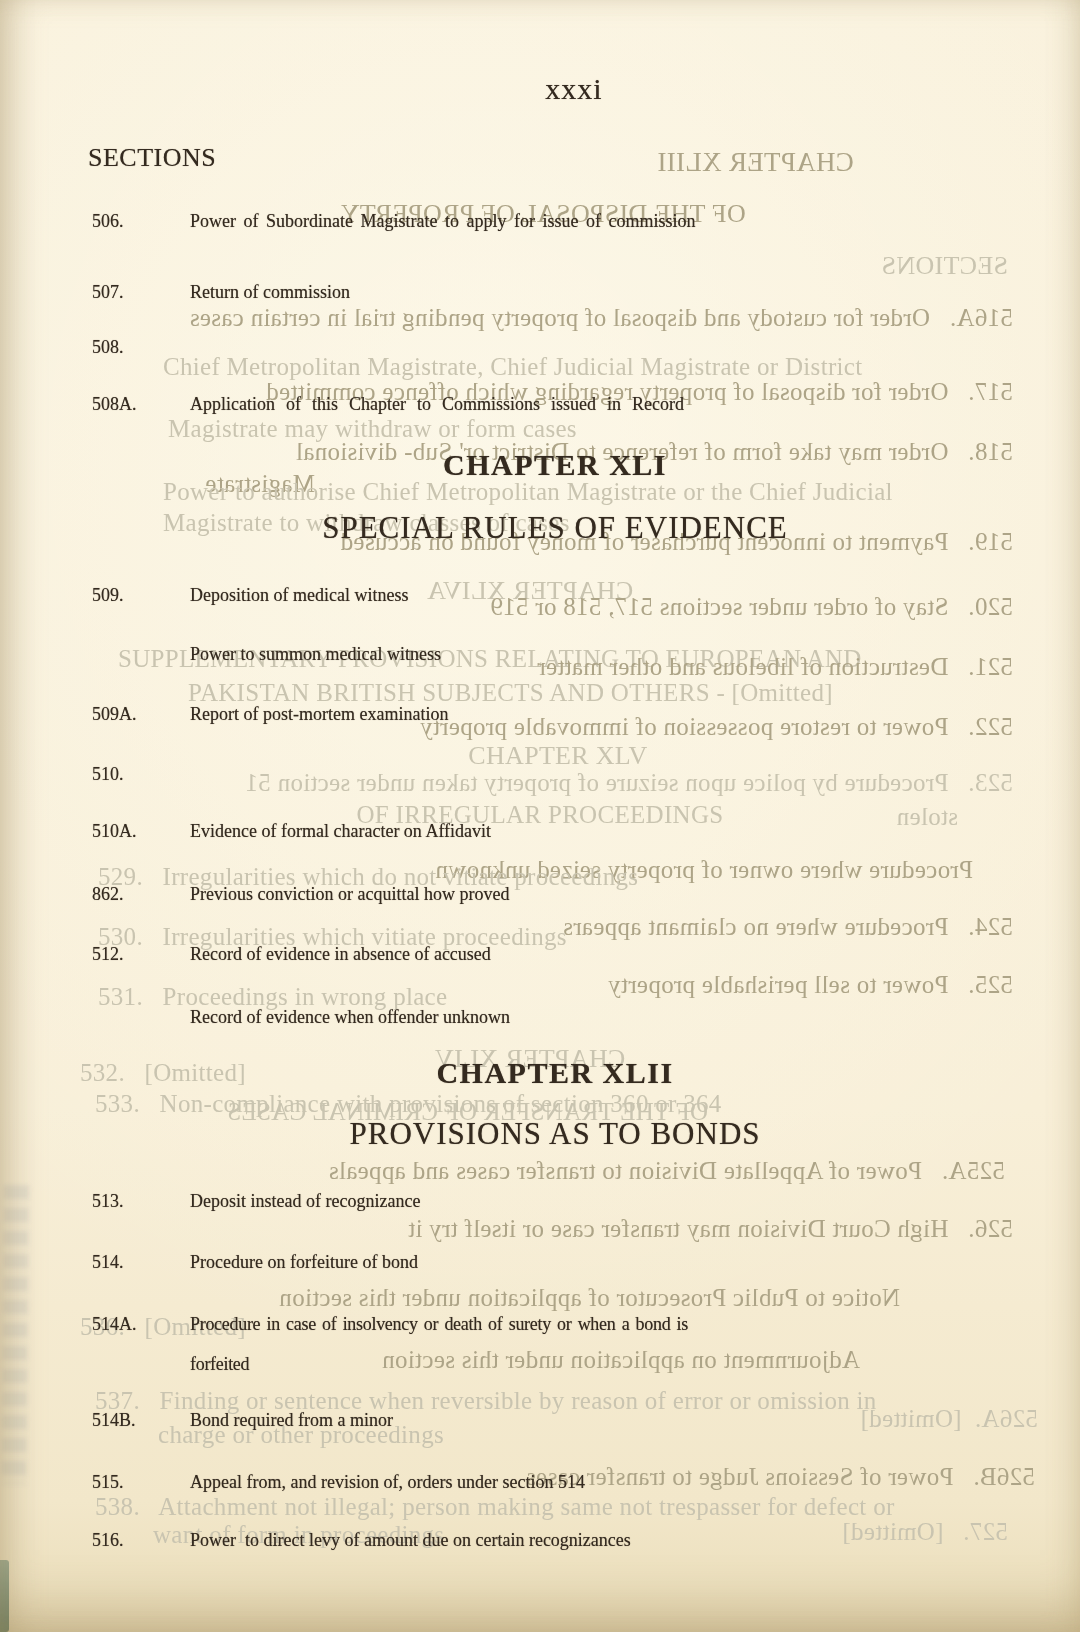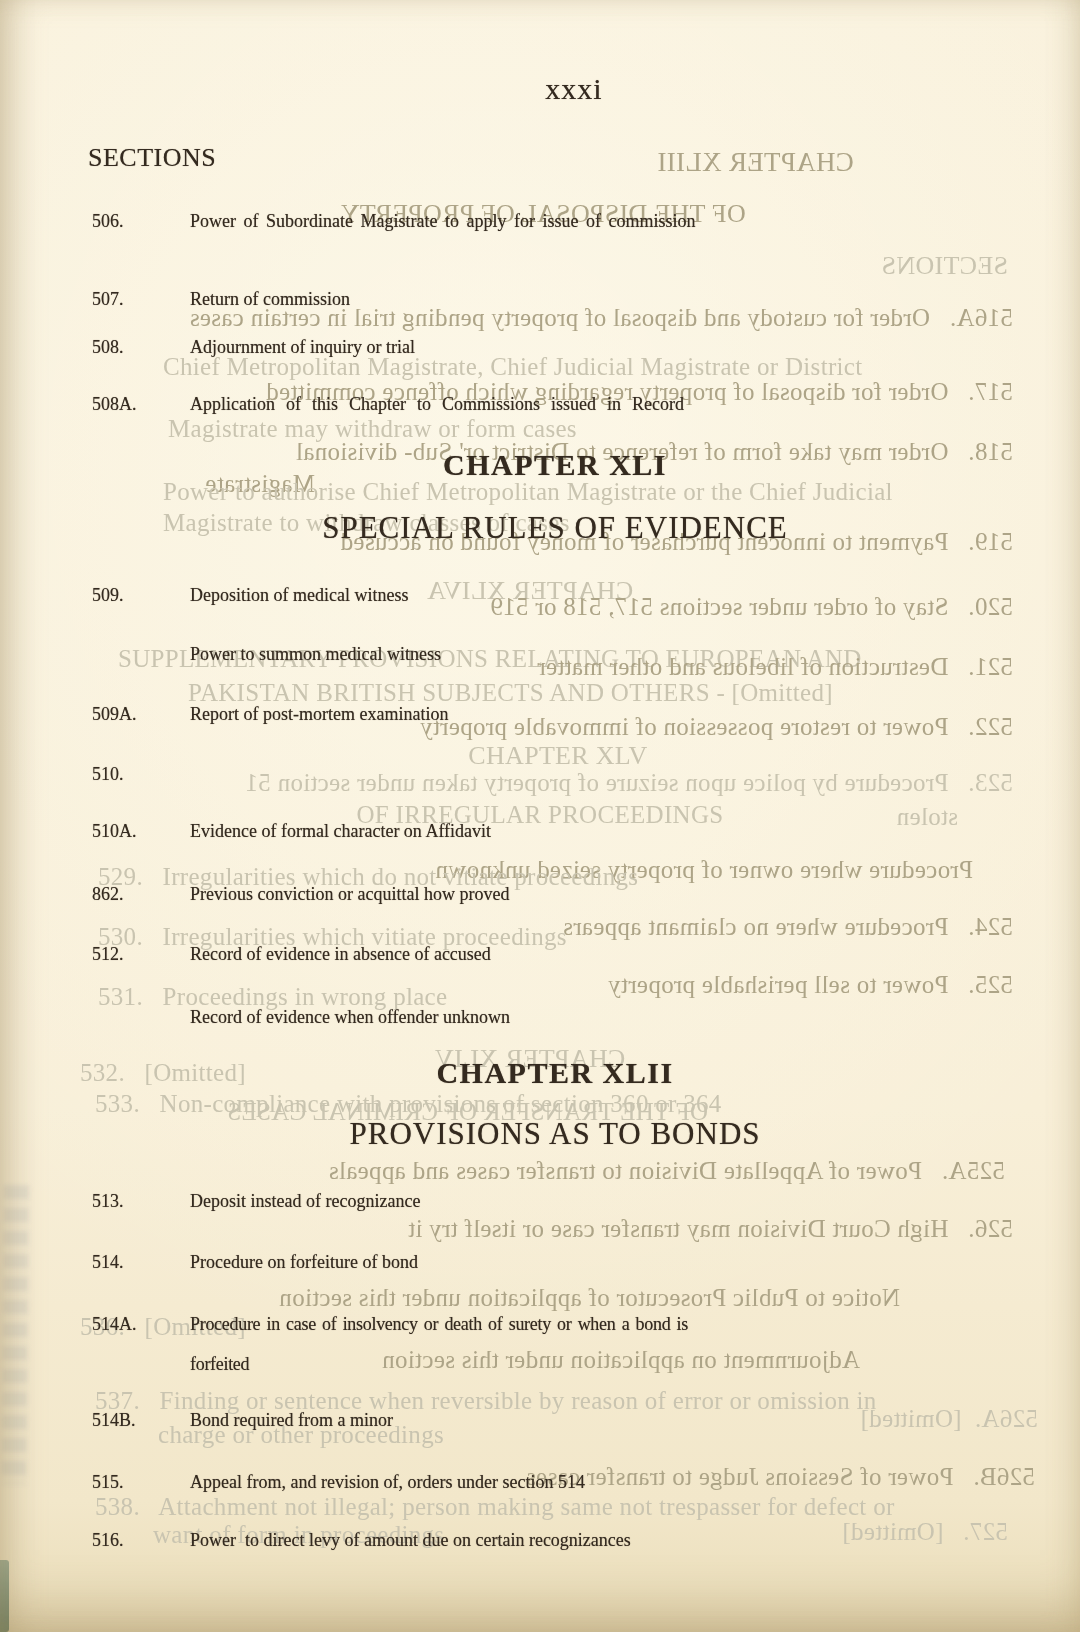--- a/index.html
+++ b/index.html
@@ -104,27 +104,26 @@
 
   <div class="ink">
 
     <div class="pageno">xxxi</div>
     <div class="sections">SECTIONS</div>
 
     <div class="row" style="top:201px">
       <span class="num">506.</span>
       <span class="title w1">Power of Subordinate Magistrate to apply for issue of commission</span>
     </div>
-    <div class="row" style="top:279px">
+    <div class="row" style="top:272px">
       <span class="num">507.</span>
       <span class="title">Return of commission</span>
     </div>
     <div class="row" style="top:327px">
       <span class="num">508.</span>
-      <span class="title">Adjournment of inquiry or trial</span>
     </div>
     <div class="row" style="top:384px">
       <span class="num">508A.</span>
       <span class="title w2">Application of this Chapter to Commissions issued in Record</span>
     </div>
 
     <div class="chap" style="top:448px">CHAPTER XLI</div>
     <div class="chap sub" style="top:510px">SPECIAL RULES OF EVIDENCE</div>
 
     <div class="row" style="top:575px">

